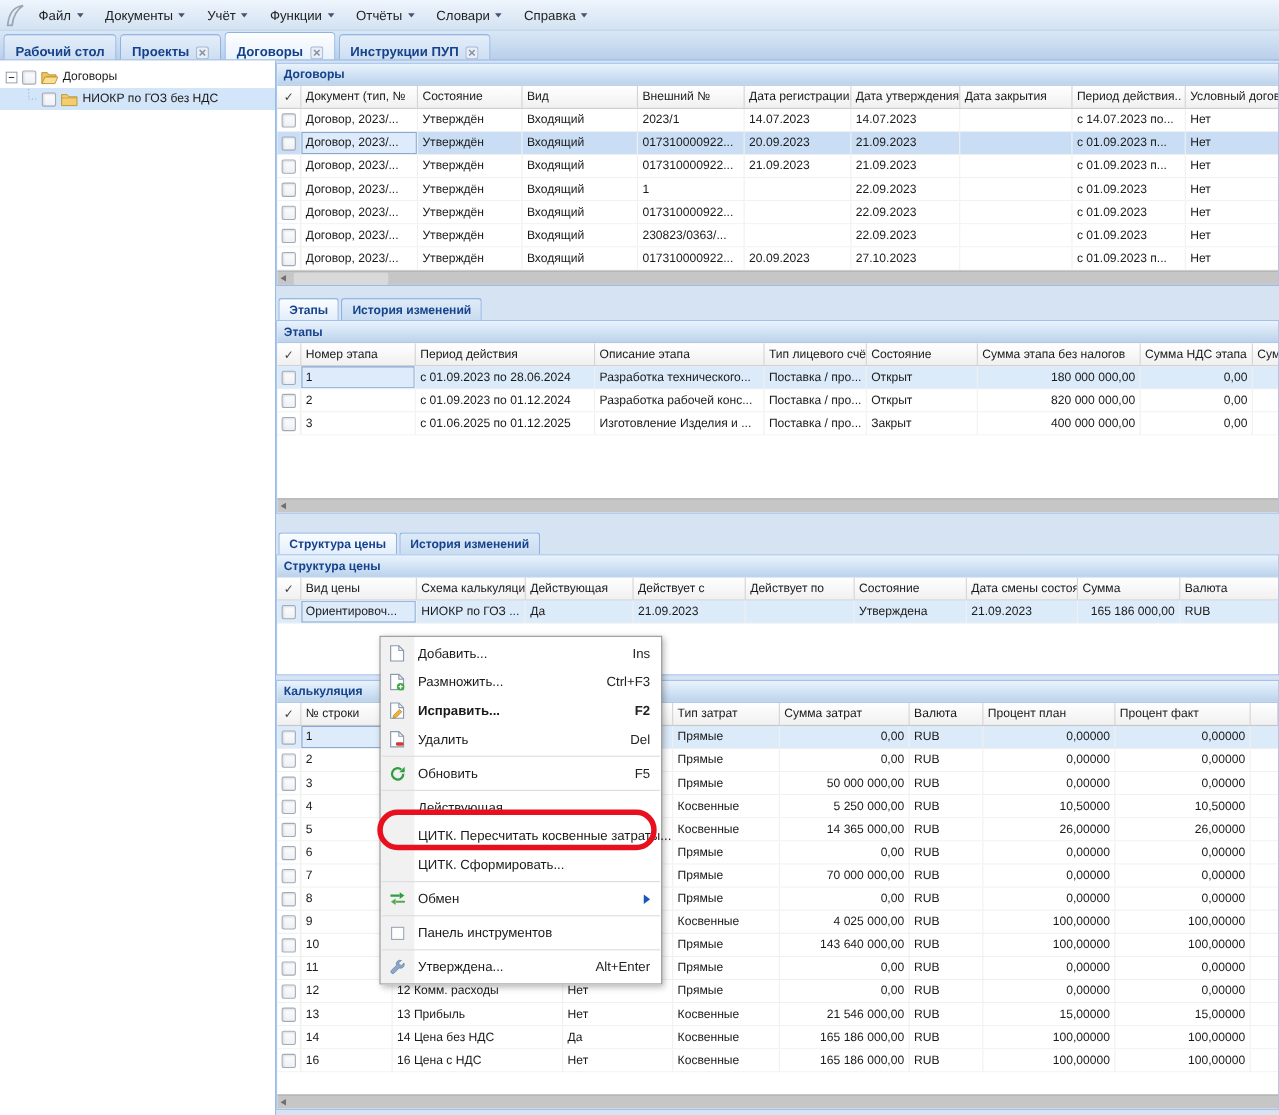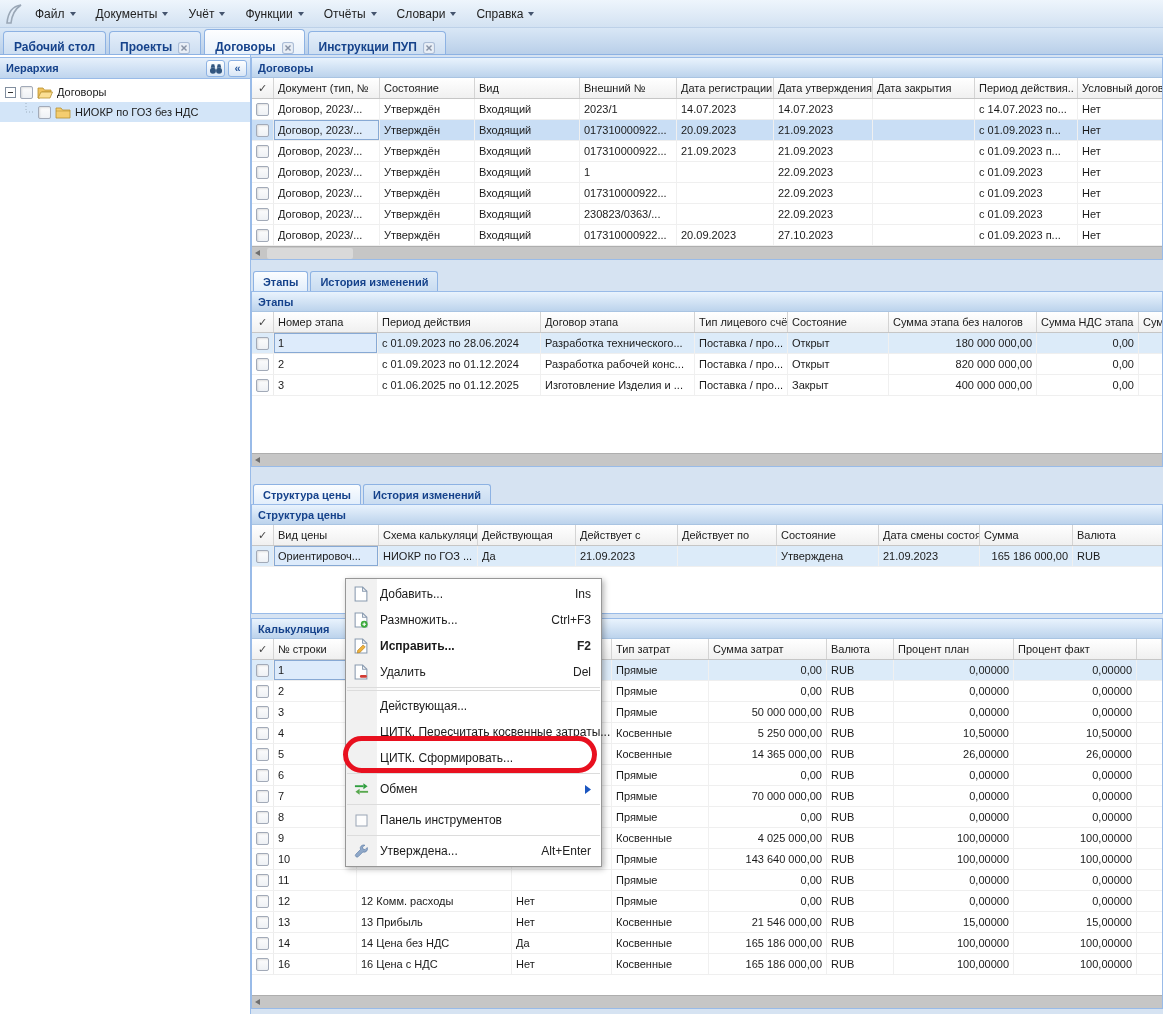--- a/index.html
+++ b/index.html
@@ -163,39 +163,20 @@
         <svg width="12" height="12" viewBox="0 0 11 11">
           <rect x="0.5" y="0.5" width="10" height="10" rx="2" fill="#e8eef6" stroke="#aabcd6"></rect>
           <path d="M3.2 3.2l4.6 4.6M7.8 3.2L3.2 7.8" stroke="#8792a5" stroke-width="1.3"></path>
         </svg>
       </span>
     </div>
   </div>
 
 <div class="content">
   <aside class="sidebar">
-    <div class="sidebar-header">
-      <span>Иерархия</span>
-      <span id="sb-buttons" style="margin-left: auto; display: flex;">
-          <span class="sb-btn">
-            <span class="icon">
-              <svg width="14" height="13" viewBox="0 0 16 14">
-                <path d="M3 2h3l1 4H2zM10 2h3l1 4h-5z" fill="#31557f"></path>
-                <circle cx="4.5" cy="9.5" r="3.4" fill="#31557f"></circle>
-                <circle cx="11.5" cy="9.5" r="3.4" fill="#31557f"></circle>
-              </svg>
-            </span>
-          </span>
-          <span class="sb-btn">
-            <span class="icon">
-              <span style="font-weight:bold">«</span>
-            </span>
-          </span>
-        </span>
-    </div>
     <div class="tree" id="tree">
         <div class="tree-row">
           <span class="icon">
             <svg width="11" height="11" viewBox="0 0 11 11">
               <rect x="0.5" y="0.5" width="10" height="10" fill="#fff" stroke="#818e9e"></rect>
               <path d="M3 5.5h5" stroke="#333"></path>
             </svg>
           </span>
           <span class="cb"></span>
           <span class="icon">
@@ -361,21 +342,21 @@
 
     <section class="panel">
       <div class="panel-title">
         <span>Этапы</span>
       </div>
       <div class="grid" id="grid-stages">
           <div class="g-hrow">
             <div class="g-cbh">✓</div>
             <div class="g-hcell" style="width: 104px; min-width: 104px;">Номер этапа</div>
             <div class="g-hcell" style="width: 163px; min-width: 163px;">Период действия</div>
-            <div class="g-hcell" style="width: 154px; min-width: 154px;">Договор этапа</div>
+            <div class="g-hcell" style="width: 154px; min-width: 154px;">Описание этапа</div>
             <div class="g-hcell" style="width: 93px; min-width: 93px;">Тип лицевого счёт</div>
             <div class="g-hcell" style="width: 101px; min-width: 101px;">Состояние</div>
             <div class="g-hcell" style="width: 148px; min-width: 148px;">Сумма этапа без налогов</div>
             <div class="g-hcell" style="width: 102px; min-width: 102px;">Сумма НДС этапа</div>
             <div class="g-hcell" style="width: 60px; min-width: 60px;">Сум</div>
           </div>
           <div class="g-row sel2">
             <div class="g-cb">
               <span class="cb"></span>
             </div>
@@ -737,20 +718,32 @@
             <path d="M1 1h7l4 4v9H1z" fill="#fff" stroke="#8a9bb0"></path>
             <path d="M8 1v4h4" fill="none" stroke="#8a9bb0"></path>
             <rect x="5.5" y="10.2" width="6.5" height="2.8" rx="1.2" fill="#d23b34"></rect>
           </svg>
         </span>
       </span>
       <span class="m-label">Удалить</span>
       <span class="m-right">Del</span>
     </div>
     <div class="m-sep"></div>
+    <div class="m-item">
+      <span class="m-icon">
+        <span class="icon">
+          <svg width="15" height="15" viewBox="0 0 16 16">
+            <path d="M13.5 8a5.5 5.5 0 1 1-2-4.2" fill="none" stroke="#2f9e3f" stroke-width="2.2"></path>
+            <path d="M14.8 1.2v5.2h-5.2z" fill="#2f9e3f"></path>
+          </svg>
+        </span>
+      </span>
+      <span class="m-label">Обновить</span>
+      <span class="m-right">F5</span>
+    </div>
     <div class="m-sep"></div>
     <div class="m-item">
       <span class="m-icon"></span>
       <span class="m-label">Действующая...</span>
       <span class="m-right"></span>
     </div>
     <div class="m-item">
       <span class="m-icon"></span>
       <span class="m-label">ЦИТК. Пересчитать косвенные затраты...</span>
       <span class="m-right"></span>

